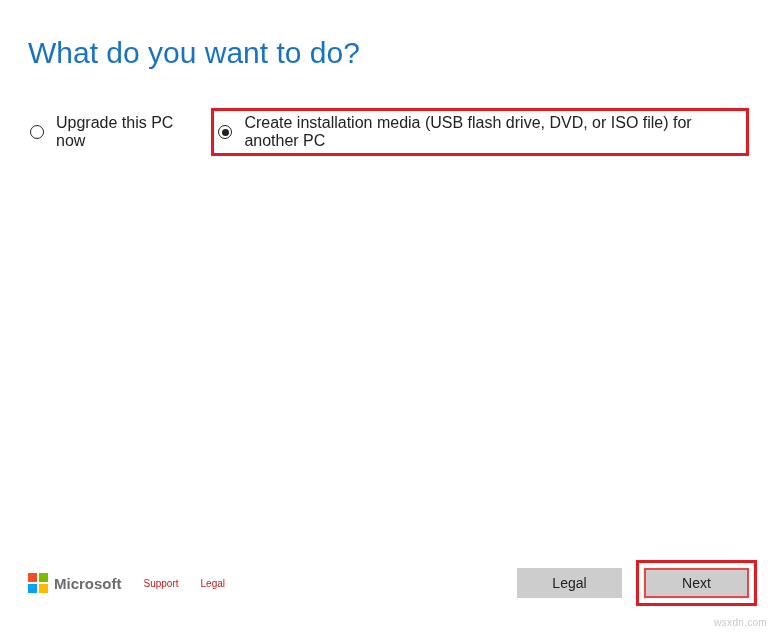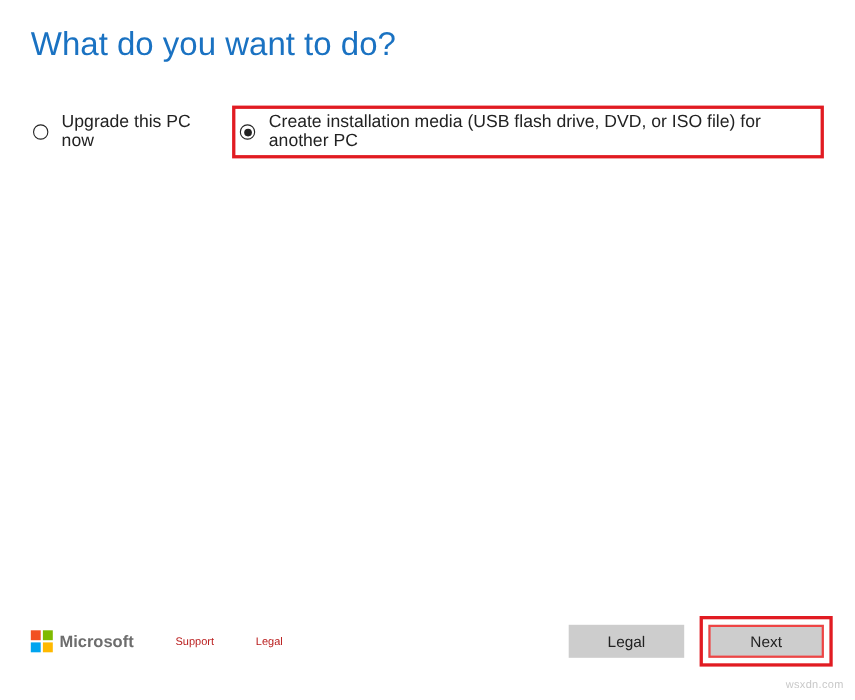--- a/index.html
+++ b/index.html
@@ -16,20 +16,21 @@
       overflow: hidden;
     }
     .content {
       padding: 24px 28px 0 28px;
     }
     .title {
       color: #1a72c2;
       font-size: 30px;
       font-weight: 400;
       margin-bottom: 38px;
+      margin-top: 12px;
     }
     .options {
       display: flex;
       flex-direction: row;
       gap: 18px;
     }
     .option-row {
       display: flex;
       align-items: center;
       gap: 12px;
@@ -73,21 +74,21 @@
       bottom: 30px;
       left: 28px;
       right: 20px;
       display: flex;
       align-items: center;
       justify-content: space-between;
     }
     .footer-left {
       display: flex;
       align-items: center;
-      gap: 38px;
+      gap: 22px;
     }
     .ms-logo {
       display: flex;
       flex-wrap: wrap;
       width: 20px;
       height: 20px;
       gap: 1.5px;
     }
     .ms-logo span {
       width: 9px;

